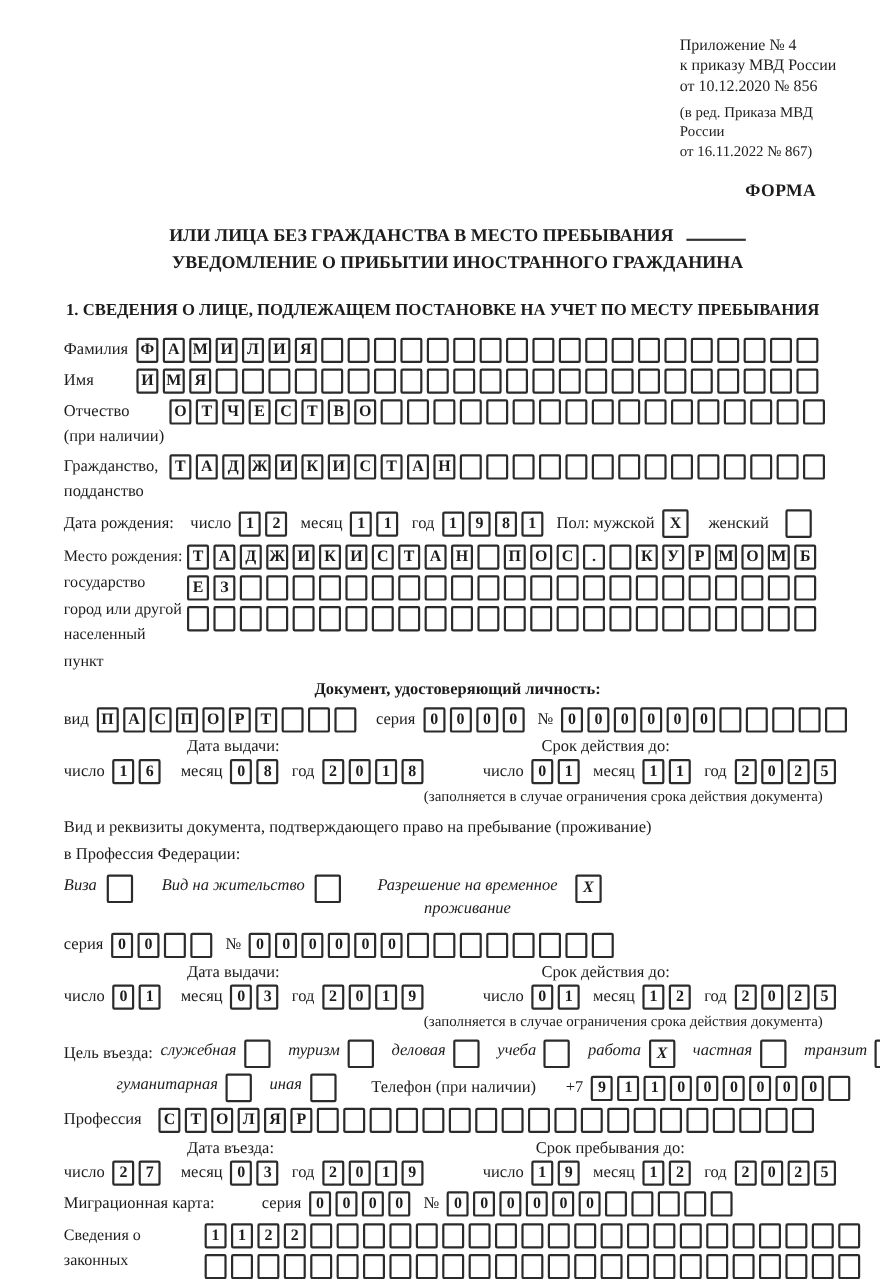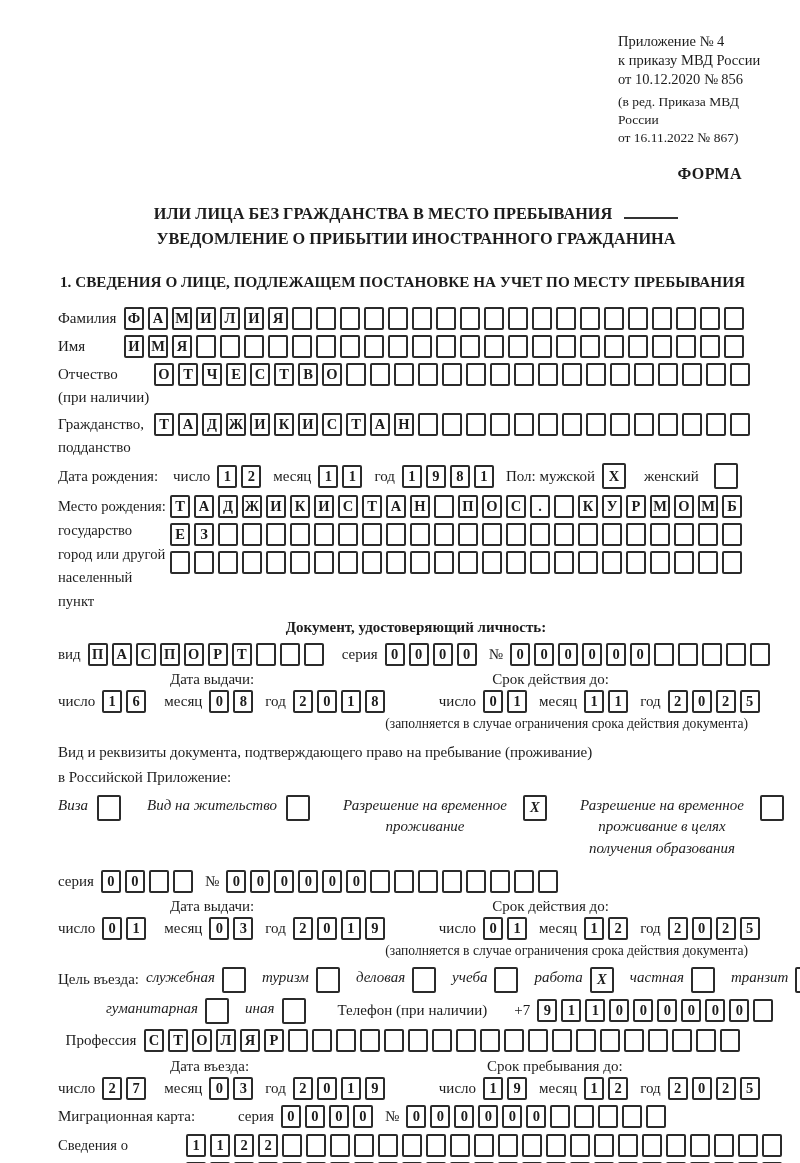--- a/index.html
+++ b/index.html
@@ -428,46 +428,40 @@
           <span class="cell">0</span>
           <span class="cell">2</span>
           <span class="cell">5</span>
         </span>
     </span>
   </div>
   <div class="note">(заполняется в случае ограничения срока действия документа)</div>
 
   <div class="intro">
     <div>Вид и реквизиты документа, подтверждающего право на пребывание (проживание)</div>
-    <div>в Российской Приложение:</div>
+    <div>в Профессия Федерации:</div>
   </div>
 
   <div class="row opts">
     <span class="opt">
       <span class="optlbl">Виза</span>
       <span class="cells cbx">
           <span class="cell"></span>
         </span>
     </span>
     <span class="opt">
       <span class="optlbl">Вид на жительство</span>
       <span class="cells cbx">
           <span class="cell"></span>
         </span>
     </span>
     <span class="opt">
       <span class="optlbl wrap">Разрешение на временное проживание</span>
       <span class="cells cbx">
           <span class="cell">X</span>
-        </span>
-    </span>
-    <span class="opt">
-      <span class="optlbl wrap">Разрешение на временное проживание в целях получения образования</span>
-      <span class="cells cbx">
-          <span class="cell"></span>
         </span>
     </span>
   </div>
 
   <div class="row">
     <span class="lbl">серия</span>
     <span class="cells">
         <span class="cell">0</span>
         <span class="cell">0</span>
         <span class="cell"></span>
@@ -605,21 +599,21 @@
         <span class="cell">0</span>
         <span class="cell">0</span>
         <span class="cell">0</span>
         <span class="cell">0</span>
         <span class="cell">0</span>
         <span class="cell"></span>
       </span>
   </div>
 
   <div class="row">
-    <span class="lbl" style="width:86px;margin-right:0;text-align:center;">Профессия</span>
+    <span class="lbl" style="width:86px;margin-right:0;">Профессия</span>
     <span class="cells">
         <span class="cell">С</span>
         <span class="cell">Т</span>
         <span class="cell">О</span>
         <span class="cell">Л</span>
         <span class="cell">Я</span>
         <span class="cell">Р</span>
         <span class="cell"></span>
         <span class="cell"></span>
         <span class="cell"></span>

